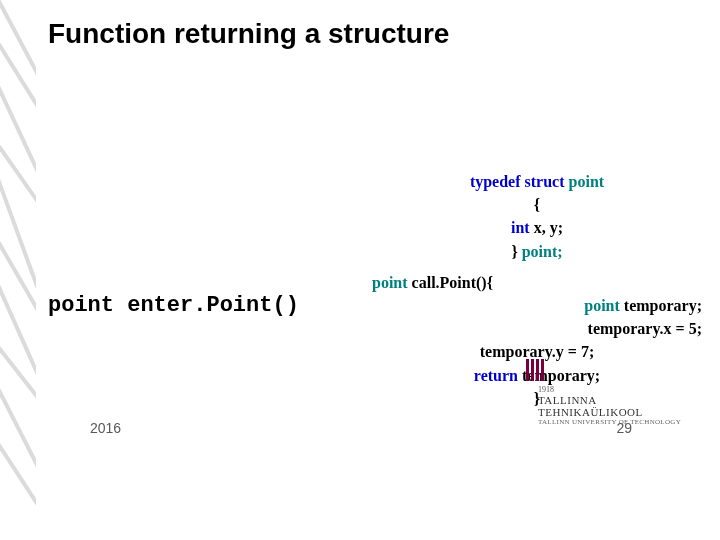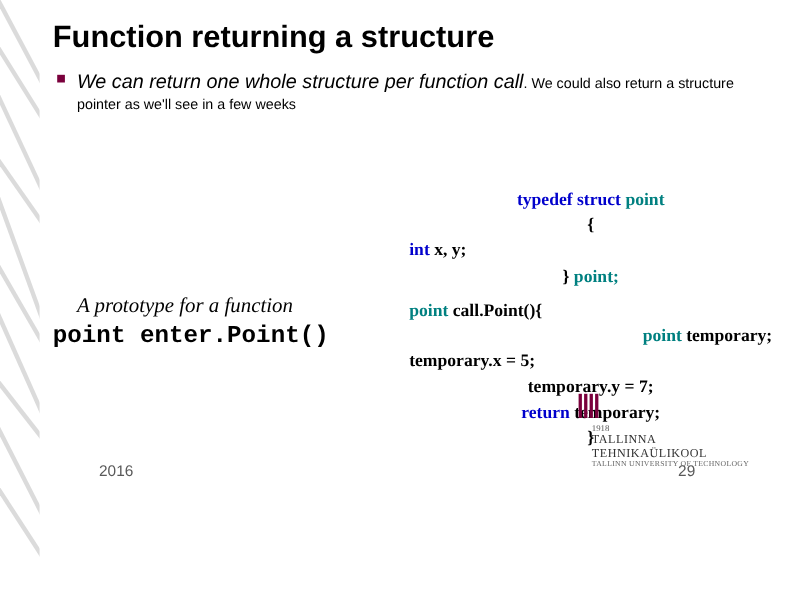--- a/index.html
+++ b/index.html
@@ -43,38 +43,34 @@
   <span style="top:310px;transform:rotate(66deg)"></span>
   <span style="top:360px;transform:rotate(52deg)"></span>
   <span style="top:410px;transform:rotate(63deg)"></span>
   <span style="top:460px;transform:rotate(57deg)"></span>
 </div>
 
 <div class="title">Function returning a structure</div>
 
 <div class="content">
   <ul>
-    <li>
-      <span></span><span class="emph">We can return one whole structure per function call</span><span>. We could also return a structure pointer as we'll see in a few weeks</span>
-    </li>
   </ul>
 </div>
 
-<div class="proto-label">A prototype for a function</div>
 <div class="proto">point enter.Point()</div>
 
 <div class="code">
   <div style="text-align:center"><span class="kw">typedef struct </span><span class="nm">point</span></div>
   <div style="text-align:center"><span class="n">{</span></div>
-  <div style="text-align:left"><span class="kw">int </span><span class="n">x, y;</span></div>
+  <div style="text-align:center"><span class="kw">int </span><span class="n">x, y;</span></div>
   <div style="text-align:center"><span class="n">} </span><span class="nm">point;</span></div>
   <div style="height:8px"></div>
   <div><span class="nm">point </span><span class="fn">call.Point(){</span></div>
   <div style="text-align:right"><span class="nm">point </span><span class="n">temporary;</span></div>
-  <div style="text-align:left"><span class="n">temporary.x </span><span class="n">= 5;</span></div>
+  <div style="text-align:right"><span class="n">temporary.x </span><span class="n">= 5;</span></div>
   <div style="text-align:center"><span class="n">temporary.y </span><span class="n">= 7;</span></div>
   <div style="text-align:center"><span class="kw">return </span><span class="n">temporary;</span></div>
   <div style="text-align:center"><span class="n">}</span></div>
 </div>
 
 <div class="logo">
   <div class="bars"><span></span><span></span><span></span><span></span></div>
   <div class="txt">
     <div class="yr">1918</div>
     <div class="l1">TALLINNA TEHNIKAÜLIKOOL</div>

